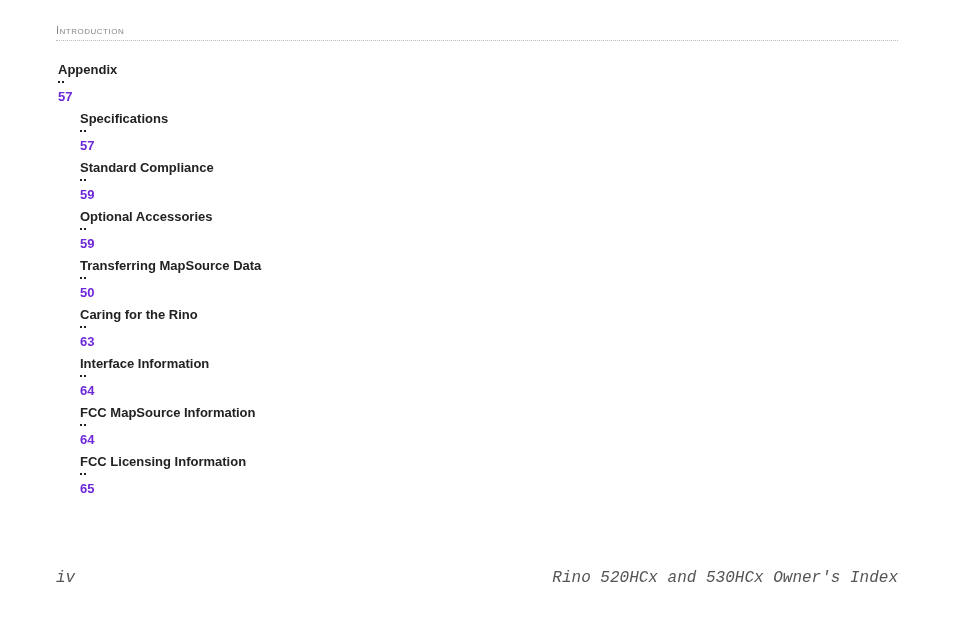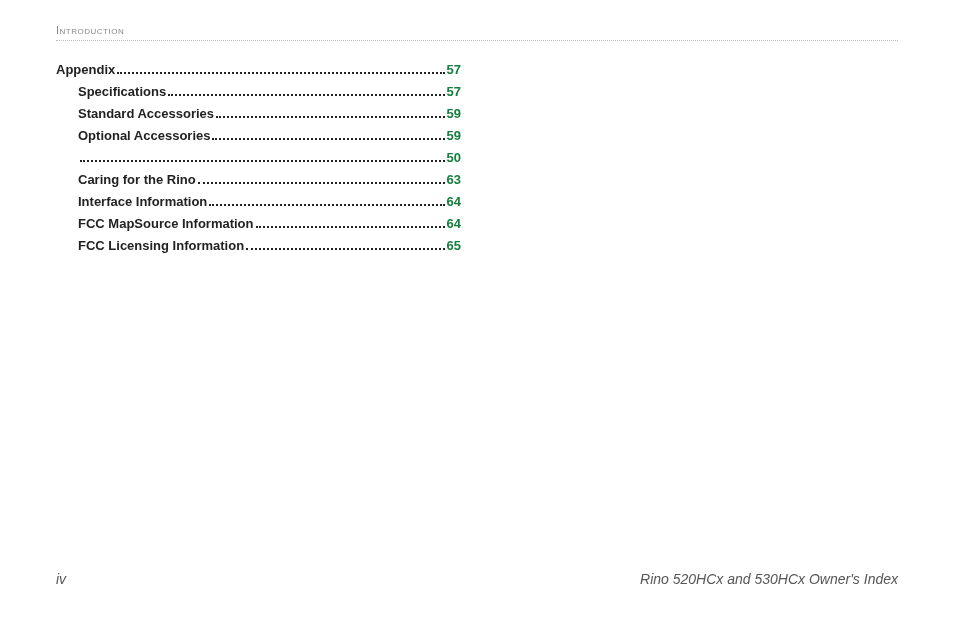--- a/index.html
+++ b/index.html
@@ -31,49 +31,51 @@
     width: 405px;
     font-size: 13px;
     line-height: 22px;
     font-weight: bold;
     color: #222;
   }
   .toc-entry {
     display: flex;
     align-items: baseline;
     white-space: nowrap;
+    flex-direction: column;
   }
   .toc-entry.sub {
     padding-left: 22px;
   }
   .toc-label {
     flex: 0 0 auto;
   }
   .toc-leader {
     flex: 1 1 auto;
     border-bottom: 2px dotted #222;
     margin: 0 2px 3px 2px;
     min-width: 6px;
     height: 0;
   }
   .toc-page {
     flex: 0 0 auto;
-    color: #15803d;
+    color: #6d28d9;
   }
   .footer {
     position: absolute;
     left: 56px;
     right: 56px;
     bottom: 34px;
     display: flex;
     justify-content: space-between;
     align-items: flex-end;
     font-style: italic;
     color: #555;
-    font-size: 14px;
+    font-size: 16px;
+    font-family: Liberation Mono, monospace;
   }
   .footer .page-num {
     font-style: italic;
   }
   .footer .manual-title {
     font-style: italic;
   }
 </style>
 </head>
 <body>
@@ -90,32 +92,33 @@
       <span class="toc-page">57</span>
     </div>
 
     <div class="toc-entry sub">
       <span class="toc-label">Specifications</span>
       <span class="toc-leader"></span>
       <span class="toc-page">57</span>
     </div>
 
     <div class="toc-entry sub">
-      <span class="toc-label">Standard Accessories</span>
+      <span class="toc-label">Standard Compliance</span>
       <span class="toc-leader"></span>
       <span class="toc-page">59</span>
     </div>
 
     <div class="toc-entry sub">
       <span class="toc-label">Optional Accessories</span>
       <span class="toc-leader"></span>
       <span class="toc-page">59</span>
     </div>
 
     <div class="toc-entry sub">
+      <span class="toc-label">Transferring MapSource Data</span>
       <span class="toc-leader"></span>
       <span class="toc-page">50</span>
     </div>
 
     <div class="toc-entry sub">
       <span class="toc-label">Caring for the Rino</span>
       <span class="toc-leader"></span>
       <span class="toc-page">63</span>
     </div>
 

